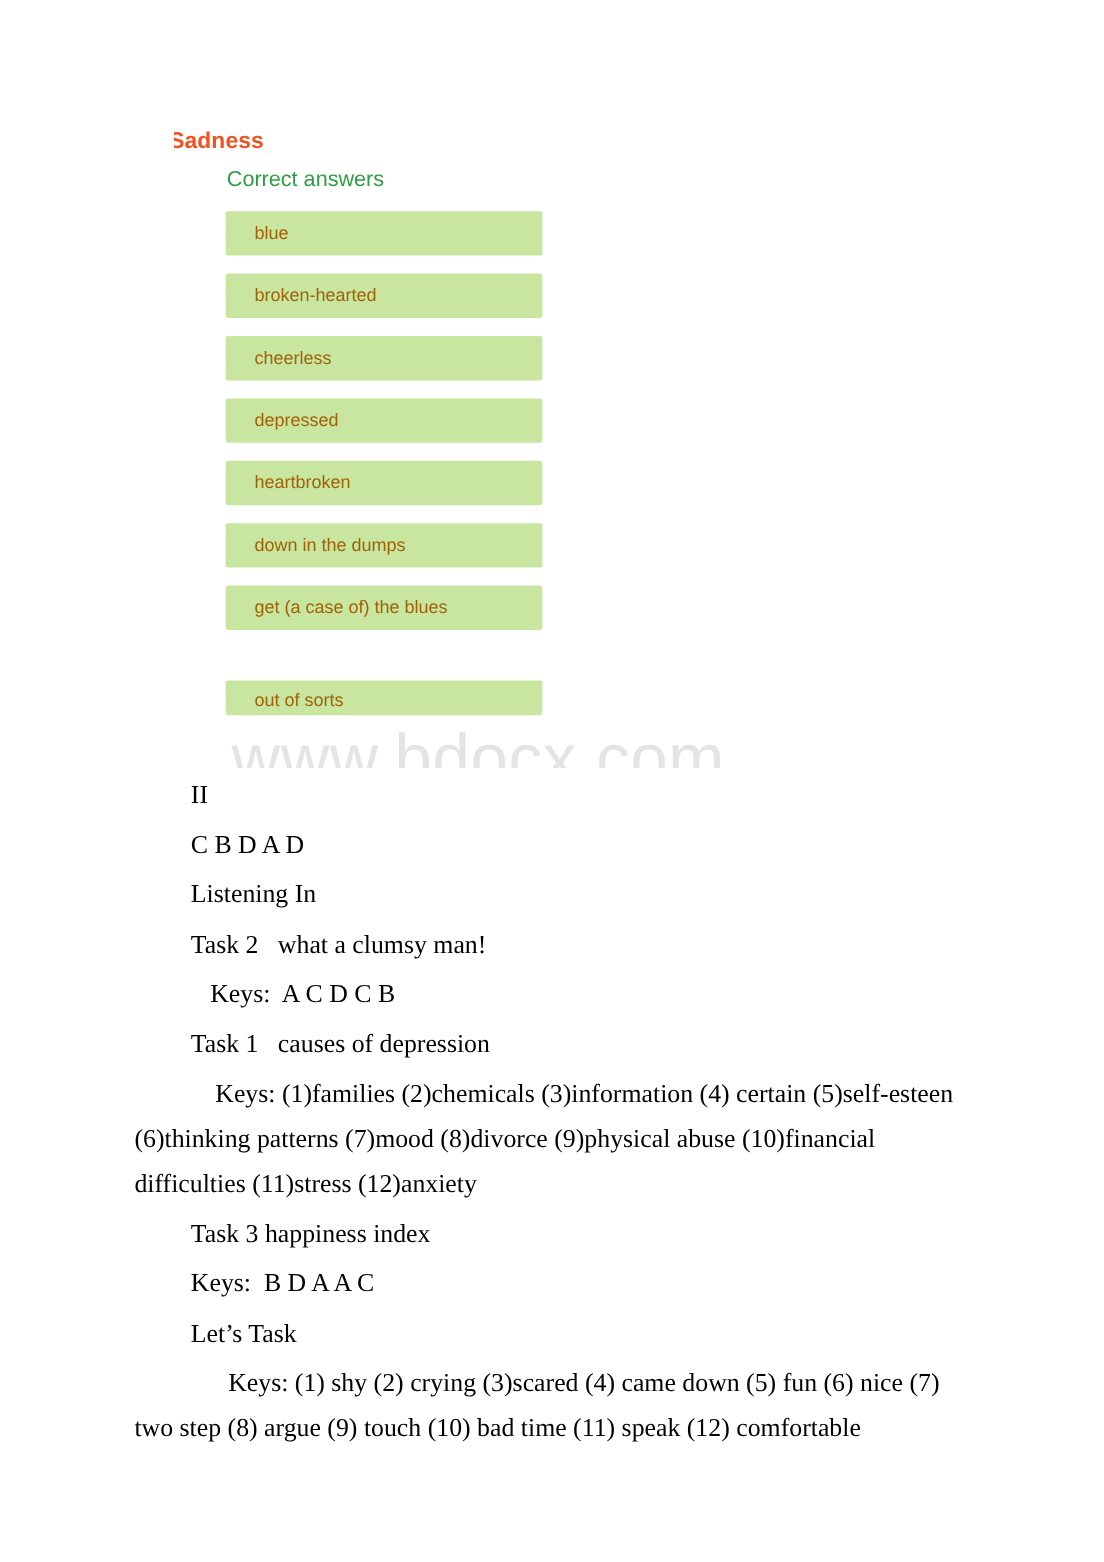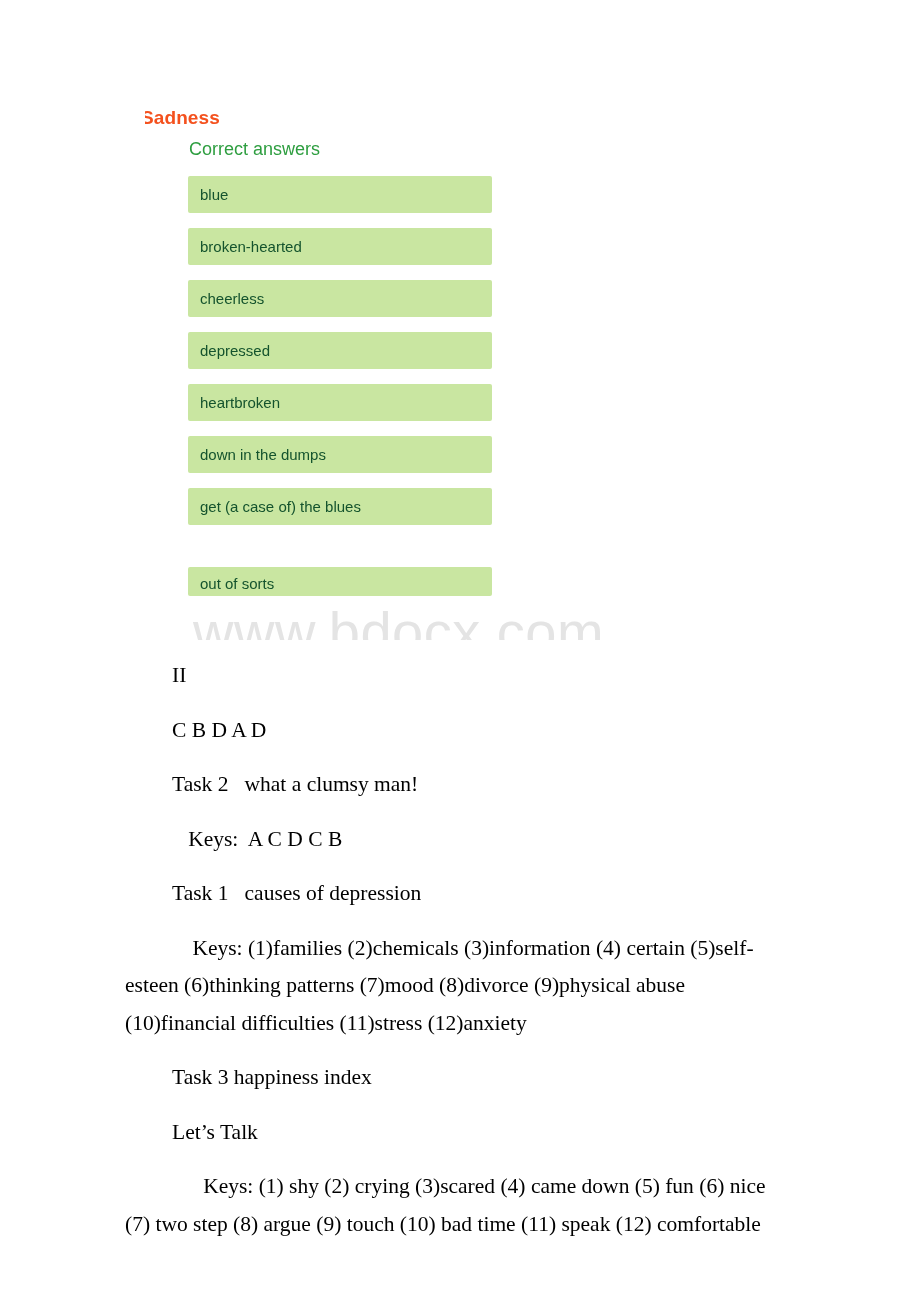--- a/index.html
+++ b/index.html
@@ -57,30 +57,30 @@
   .answer-list {
     position: absolute;
     left: 188px;
     top: 176px;
     width: 304px;
   }
 
   .answer-item {
     position: relative;
     box-sizing: border-box;
-    width: 304px;
+    width: 264px;
     height: 37px;
     margin-bottom: 15px;
     background: #c9e6a1;
     border-radius: 2px;
     font-family: "Liberation Sans", "DejaVu Sans", sans-serif;
     font-size: 15px;
     line-height: 37px;
-    color: #14532d;
-    padding-left: 12px;
+    color: #a16207;
+    padding-left: 24px;
     white-space: nowrap;
     overflow: hidden;
   }
   
   .answer-item.is-clipped {
     height: 29px;
     line-height: 33px;
     margin-bottom: 0;
     margin-top: 42px;
   }
@@ -104,21 +104,21 @@
   .doc-body {
     position: absolute;
     left: 0;
     top: 640px;
     width: 920px;
   }
 
   .para {
     font-size: 21.5px;
     line-height: 37.5px;
-    margin: 17px;
+    margin: 4px;
     padding: 0 120px 0 108px;
     text-indent: 47px;
     white-space: pre-wrap;
   }
   .para.flow {
     text-indent: 62px;
     padding-right: 112px;
   }
 </style>
 </head>
@@ -141,20 +141,22 @@
     <div class="answer-item">down in the dumps</div>
     <div class="answer-item">get (a case of) the blues</div>
     <div class="answer-item is-clipped">out of sorts</div>
   </div>
 
 </div>
 
 <div class="doc-body">
   <p class="para">II</p>
   <p class="para">C B D A D</p>
+  <p class="para">Listening In</p>
   <p class="para">Task 2   what a clumsy man!</p>
   <p class="para">   Keys:  A C D C B</p>
   <p class="para">Task 1   causes of depression</p>
   <p class="para flow"> Keys: (1)families (2)chemicals (3)information (4) certain (5)self-esteen (6)thinking patterns (7)mood (8)divorce (9)physical abuse (10)financial difficulties (11)stress (12)anxiety</p>
   <p class="para">Task 3 happiness index</p>
-  <p class="para">Let’s Talk</p>
+  <p class="para">Keys:  B D A A C</p>
+  <p class="para">Let’s Task</p>
   <p class="para flow">   Keys: (1) shy (2) crying (3)scared (4) came down (5) fun (6) nice (7) two step (8) argue (9) touch (10) bad time (11) speak (12) comfortable</p>
 </div>
 
 </body></html>

